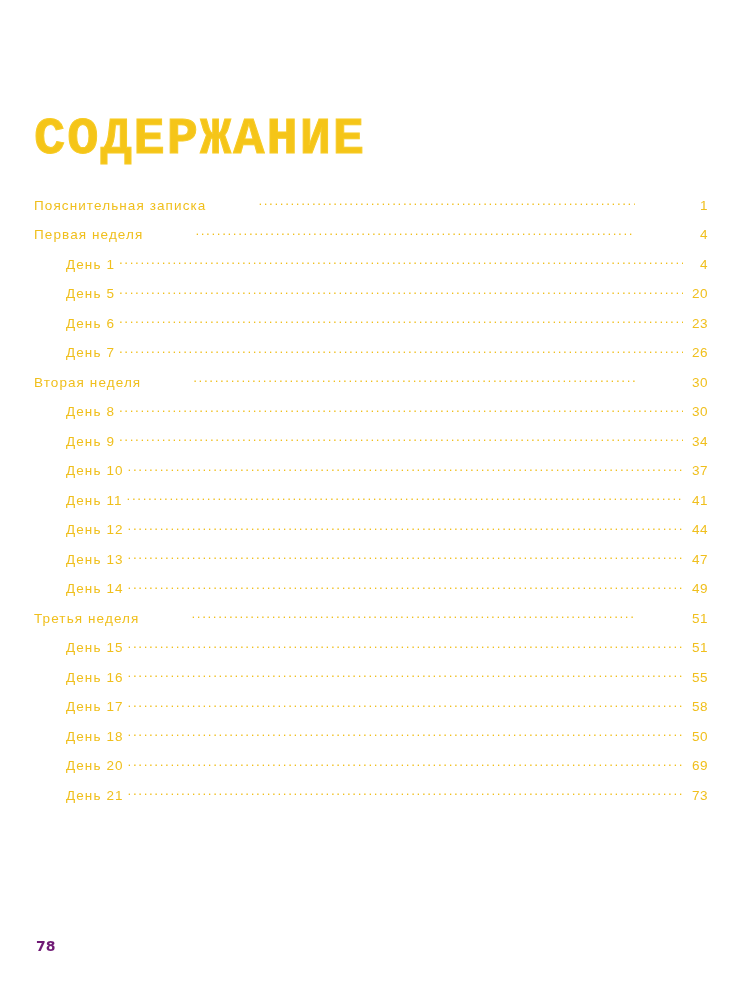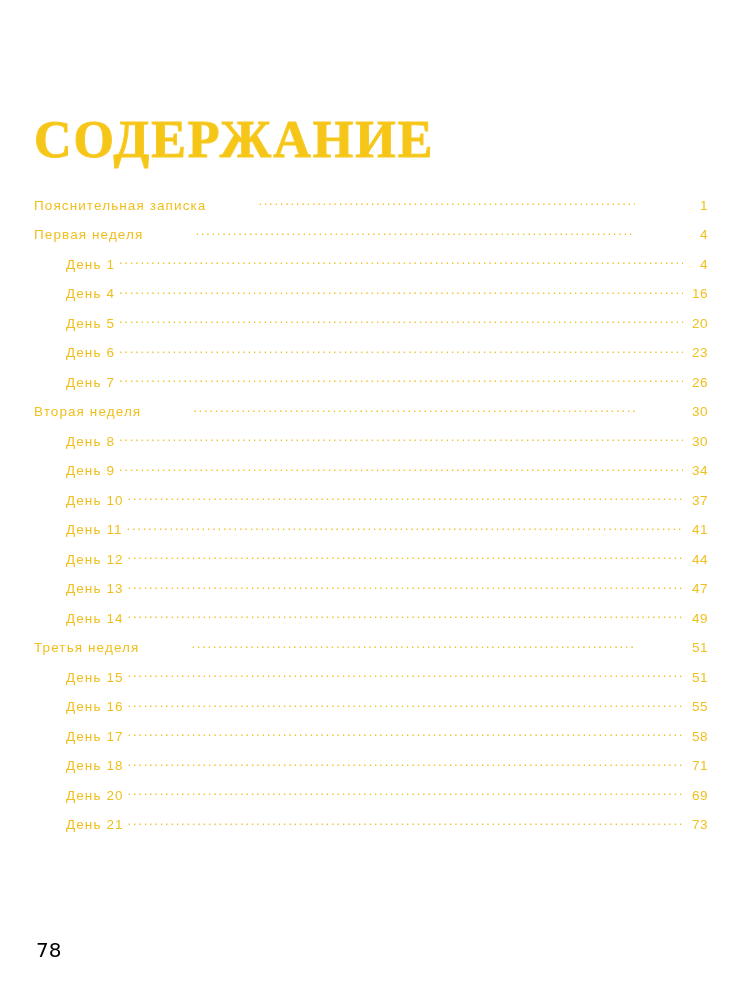--- a/index.html
+++ b/index.html
@@ -16,21 +16,21 @@
   }
   .page {
     position: absolute;
     inset: 0;
     background: #ffffff;
   }
   .title {
     position: absolute;
     left: 34px;
     top: 78px;
-    font-family: Liberation Serif, serif;
+    font-family: Liberation Mono, monospace;
     font-weight: bold;
     font-size: 52px;
     letter-spacing: 2px;
     color: #f5c518;
     text-transform: uppercase;
     -webkit-text-stroke: 1px #f7cb26;
     line-height: 1.05;
   }
   .toc {
     position: absolute;
@@ -78,23 +78,23 @@
     flex: 0 0 auto;
     min-width: 22px;
     text-align: right;
     letter-spacing: 0.5px;
   }
   .folio {
     position: absolute;
     left: 36px;
     top: 938px;
     font-family: "DejaVu Sans", sans-serif;
-    font-weight: normal;
-    font-size: 20px;
-    color: #000000;
+    font-weight: bold;
+    font-size: 14px;
+    color: #701a75;
   }
 </style>
 </head>
 <body>
 
 <div class="page">
 
   <h1 class="title">СОДЕРЖАНИЕ</h1>
 
   <div class="toc">
@@ -107,25 +107,20 @@
         <span class="toc-label">Первая неделя</span>
         <span class="toc-dots"></span>
         <span class="toc-page">4</span>
       </div>
       <div class="toc-row level-2">
         <span class="toc-label">День 1</span>
         <span class="toc-dots"></span>
         <span class="toc-page">4</span>
       </div>
       <div class="toc-row level-2">
-        <span class="toc-label">День 4</span>
-        <span class="toc-dots"></span>
-        <span class="toc-page">16</span>
-      </div>
-      <div class="toc-row level-2">
         <span class="toc-label">День 5</span>
         <span class="toc-dots"></span>
         <span class="toc-page">20</span>
       </div>
       <div class="toc-row level-2">
         <span class="toc-label">День 6</span>
         <span class="toc-dots"></span>
         <span class="toc-page">23</span>
       </div>
       <div class="toc-row level-2">
@@ -189,21 +184,21 @@
         <span class="toc-page">55</span>
       </div>
       <div class="toc-row level-2">
         <span class="toc-label">День 17</span>
         <span class="toc-dots"></span>
         <span class="toc-page">58</span>
       </div>
       <div class="toc-row level-2">
         <span class="toc-label">День 18</span>
         <span class="toc-dots"></span>
-        <span class="toc-page">71</span>
+        <span class="toc-page">50</span>
       </div>
       <div class="toc-row level-2">
         <span class="toc-label">День 20</span>
         <span class="toc-dots"></span>
         <span class="toc-page">69</span>
       </div>
       <div class="toc-row level-2">
         <span class="toc-label">День 21</span>
         <span class="toc-dots"></span>
         <span class="toc-page">73</span>

